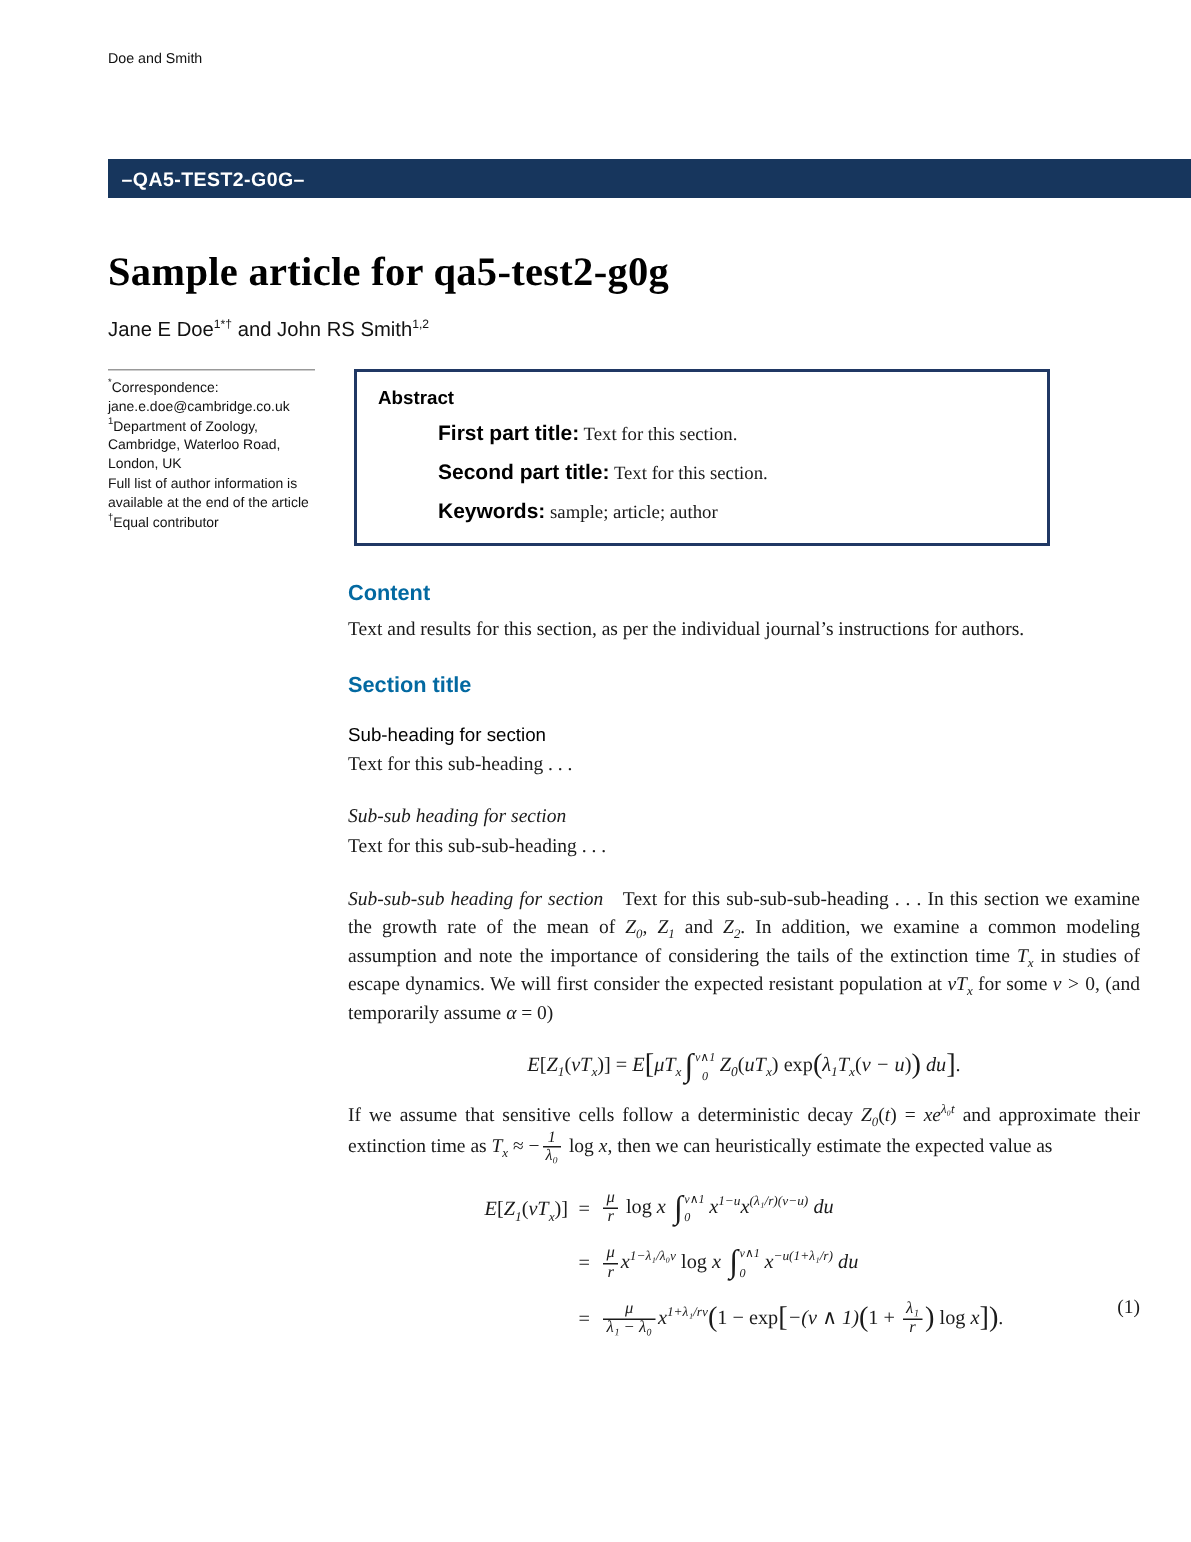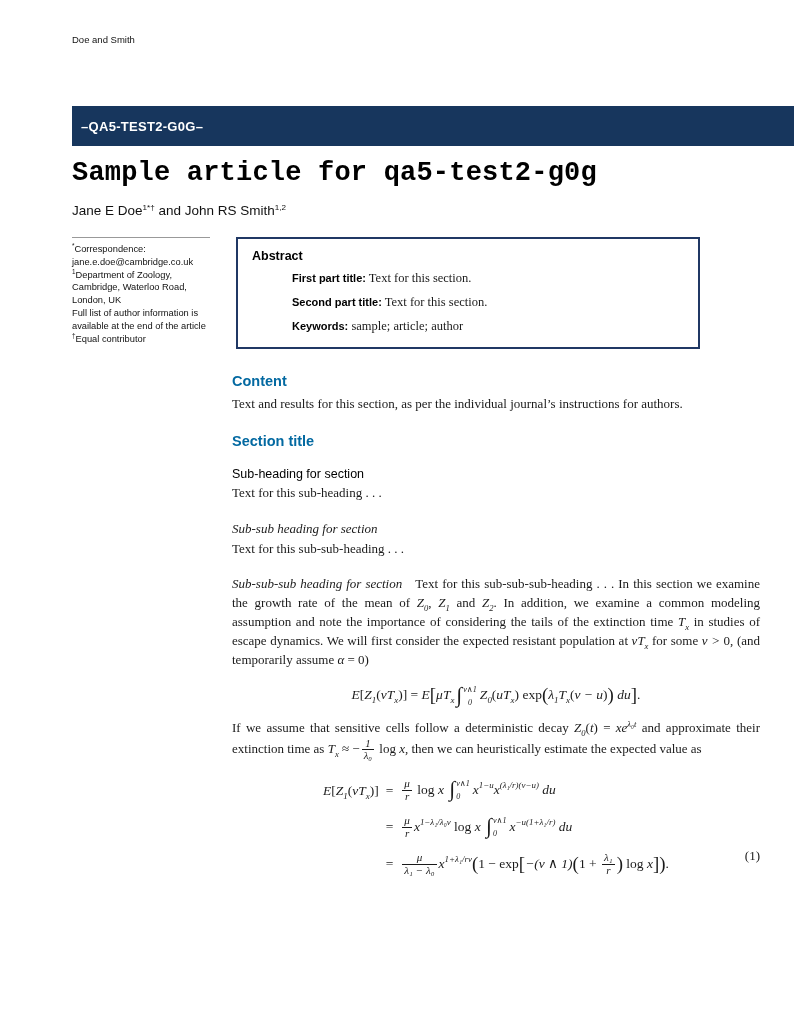--- a/index.html
+++ b/index.html
@@ -6,46 +6,46 @@
   html,body{margin:0;padding:0;background:#ffffff;}
   body{
     width:794px;height:1028px;position:relative;overflow:hidden;
     font-family:"Liberation Serif","DejaVu Serif",serif;color:#1a1a1a;
   }
   .page{position:absolute;inset:0;padding:34px 34px 0 72px;box-sizing:border-box;border-radius:11px;}
 
   .running-head{font-family:"Liberation Sans","DejaVu Sans",sans-serif;font-size:9.5px;color:#111;}
 
   .banner{
-    margin-top:61px;margin-right:-34px;height:40px;background:#17365d;color:#fff;
+    margin-top:61px;margin-right:-34px;height:26px;background:#17365d;color:#fff;
     display:flex;align-items:center;padding-left:9px;box-sizing:border-box;
   }
   .banner-text{font-family:"Liberation Sans","DejaVu Sans",sans-serif;font-weight:bold;font-size:13px;letter-spacing:.3px;}
 
   .title{
-    font-family:Liberation Mono, monospace;font-weight:600;font-size:27px;
-    color:#000;margin:12px 0 0 0;letter-spacing:.2px;
+    font-family:Liberation Serif, serif;font-weight:600;font-size:27px;
+    color:#000;margin:34px 0 0 0;letter-spacing:.2px;
   }
   .authors{font-family:"Liberation Sans","DejaVu Sans",sans-serif;font-size:13.5px;margin-top:15px;color:#111;}
   .authors sup.ss{font-size:.6em;}
 
   .toprow{display:flex;margin-top:19px;}
   .sidenote{
     flex:0 0 138px;width:138px;border-top:1px solid #999;padding-top:5px;
     font-family:"Liberation Sans","DejaVu Sans",sans-serif;font-size:9.3px;line-height:1.38;color:#111;
   }
   .sidenote sup.ss{font-size:.68em;font-style:normal;}
 
   .abstract{
     margin-left:26px;width:464px;box-sizing:border-box;border:2px solid #eab308;
     padding:10px 14px 12px 14px;
   }
   .abs-title{font-family:"Liberation Sans","DejaVu Sans",sans-serif;font-weight:bold;font-size:12.5px;color:#000;}
   .abs-row{font-size:12.5px;line-height:1.35;margin-top:7px;}
-  .abs-label{font-family:"Liberation Sans","DejaVu Sans",sans-serif;font-weight:bold;font-size:11px;color:#000;padding-left:40px;}
+  .abs-label{font-family:"Liberation Sans","DejaVu Sans",sans-serif;font-weight:bold;font-size:14px;color:#000;padding-left:40px;}
 
   .bodycol{margin-left:160px;width:528px;box-sizing:border-box;}
   .h1{font-family:"Liberation Sans","DejaVu Sans",sans-serif;font-weight:bold;font-size:14.5px;color:#0369a1;margin:24px 0 6px 0;}
   .h1 + .h1, .h1.later{margin-top:20px;}
   .h2{font-family:"Liberation Sans","DejaVu Sans",sans-serif;font-weight:500;font-size:12.5px;color:#000;margin:18px 0 3px 0;}
   .h3{font-style:italic;font-weight:normal;font-size:13px;margin:18px 0 3px 0;}
   .bodycol p{margin:0 0 2px 0;font-size:13px;line-height:1.45;}
   .just{text-align:justify;}
   .p-runin{margin-top:16px !important;}
 

